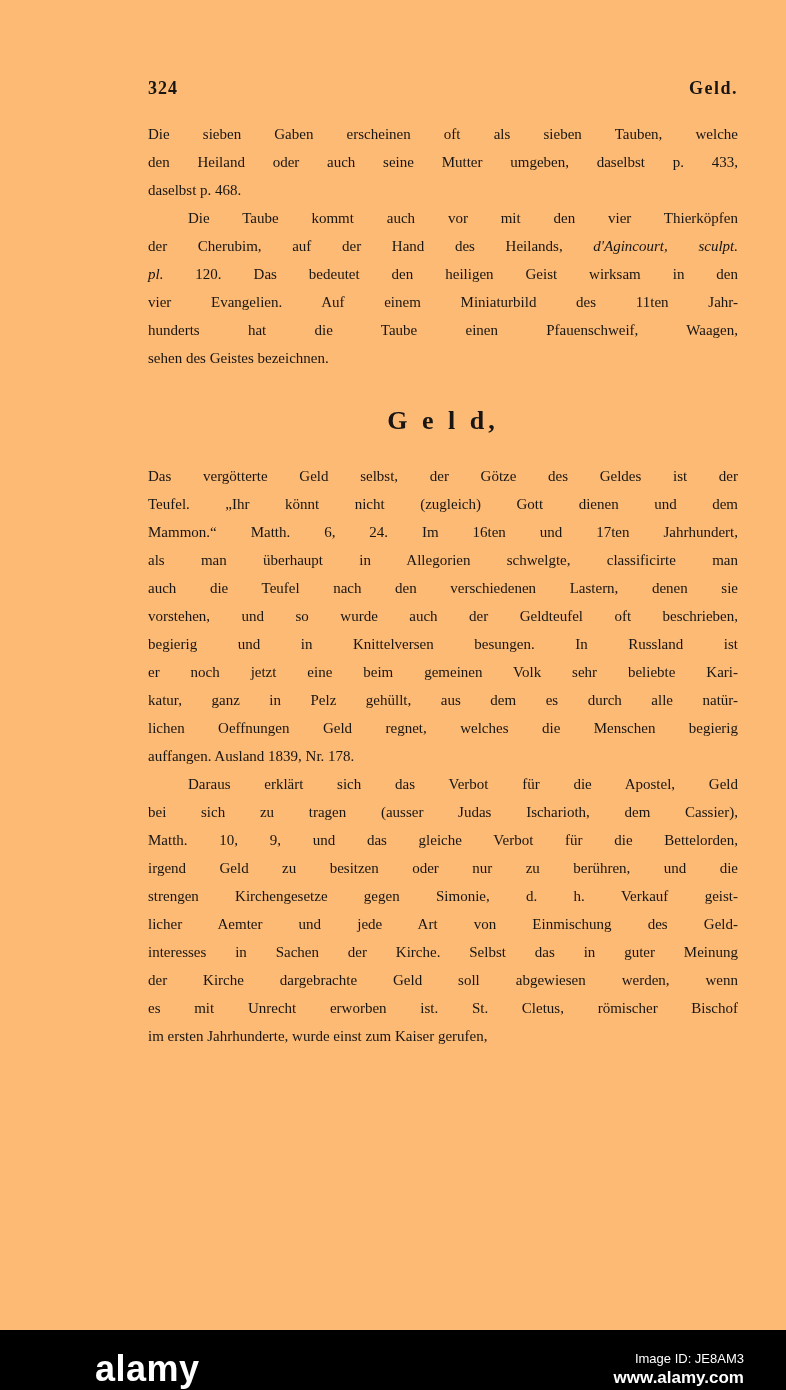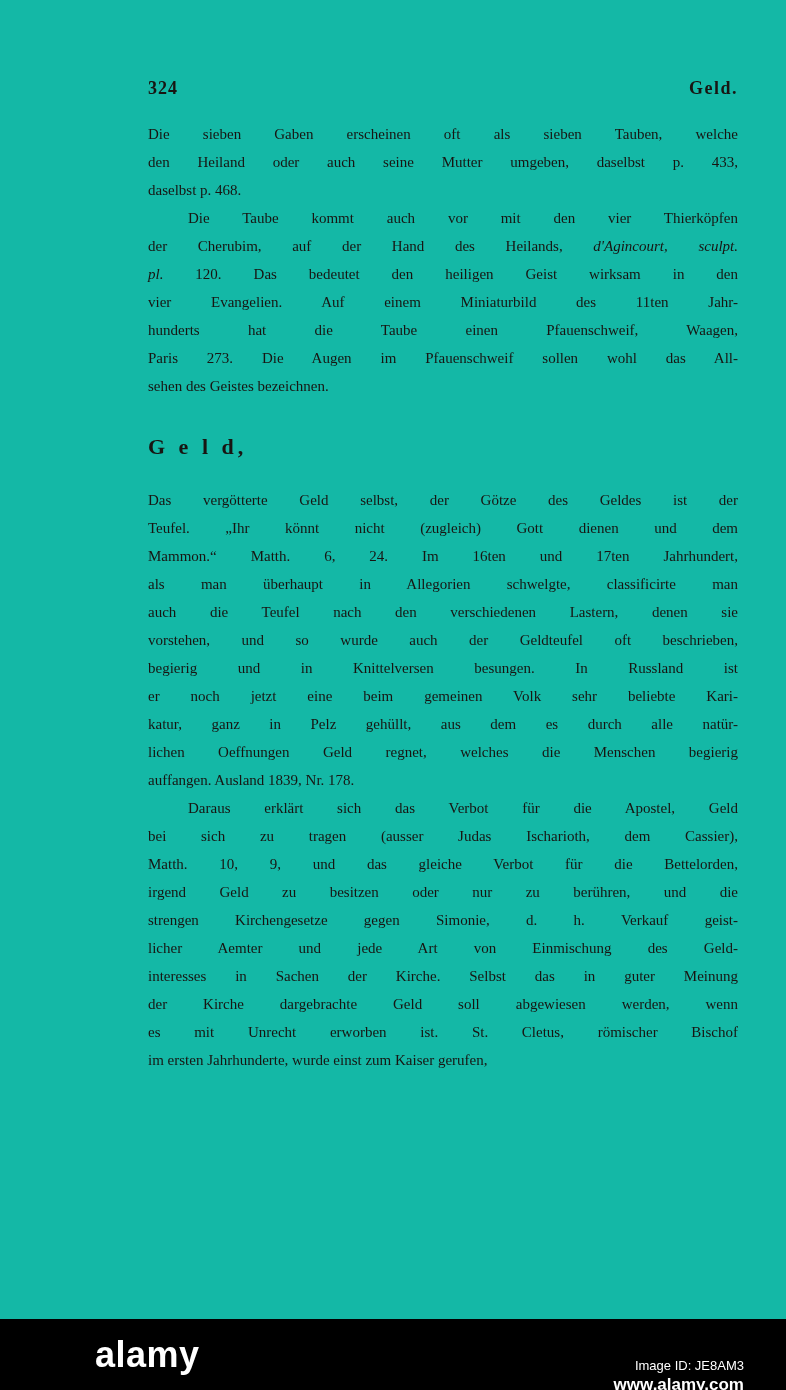--- a/index.html
+++ b/index.html
@@ -6,21 +6,21 @@
   body{
     width:786px;height:1390px;
     background:#ffffff;
     font-family:"Liberation Serif", serif;
     color:#181512;
     position:relative;
     overflow:hidden;
   }
   .page{
     position:absolute;inset:0;
-    background:#14b8a6;
+    background:#fdba74;
     text-decoration:underline;
   }
   .content{
     position:absolute;
     left:148px;top:78px;width:590px;
   }
   .page-header{
     position:relative;
     height:30px;
     font-weight:bold;
@@ -44,36 +44,36 @@
     text-align-last:justify;
     white-space:normal;
   }
   .line.last{
     text-align-last:left;
   }
   .line.indent{
     text-indent:40px;
   }
   .section-heading{
-    text-align:left;
+    text-align:center;
     font-weight:bold;
-    font-size:22px;
+    font-size:26px;
     letter-spacing:4px;
     margin:34px 0 26px 0;
   }
   em{font-style:italic;}
   .watermark-bar{
     position:absolute;
     left:0;bottom:0;
-    width:786px;height:71px;
+    width:786px;height:60px;
     background:#000000;
     color:#ffffff;
     font-family:"Liberation Sans", sans-serif;
     display:flex;
-    align-items:center;
+    align-items:flex-end;
     justify-content:space-between;
     box-sizing:border-box;
     padding:0 42px 0 95px;
   }
   .alamy-logo{
     font-size:36px;
     font-weight:bold;
     letter-spacing:0.5px;
   }
   .watermark-right{
@@ -103,21 +103,20 @@
           <div class="line">Die sieben Gaben erscheinen oft als sieben Tauben, welche</div>
           <div class="line">den Heiland oder auch seine Mutter umgeben, daselbst p. 433,</div>
           <div class="line last">daselbst p. 468.</div>
         </div>
         <div class="paragraph">
           <div class="line indent">Die Taube kommt auch vor mit den vier Thierköpfen</div>
           <div class="line">der Cherubim, auf der Hand des Heilands, <em>d'Agincourt, sculpt.</em></div>
           <div class="line"><em>pl.</em> 120.  Das bedeutet den heiligen Geist wirksam in den</div>
           <div class="line">vier Evangelien.  Auf einem Miniaturbild des 11ten Jahr-</div>
           <div class="line">hunderts hat die Taube einen Pfauenschweif, Waagen,</div>
-          <div class="line">Paris 273.  Die Augen im Pfauenschweif sollen wohl das All-</div>
           <div class="line last">sehen des Geistes bezeichnen.</div>
         </div>
         <div class="section-heading">G e l d,</div>
         <div class="paragraph">
           <div class="line">Das vergötterte Geld selbst, der Götze des Geldes ist der</div>
           <div class="line">Teufel.  „Ihr könnt nicht (zugleich) Gott dienen und dem</div>
           <div class="line">Mammon.“  Matth. 6, 24.  Im 16ten und 17ten Jahrhundert,</div>
           <div class="line">als man überhaupt in Allegorien schwelgte, classificirte man</div>
           <div class="line">auch die Teufel nach den verschiedenen Lastern, denen sie</div>
           <div class="line">vorstehen, und so wurde auch der Geldteufel oft beschrieben,</div>

